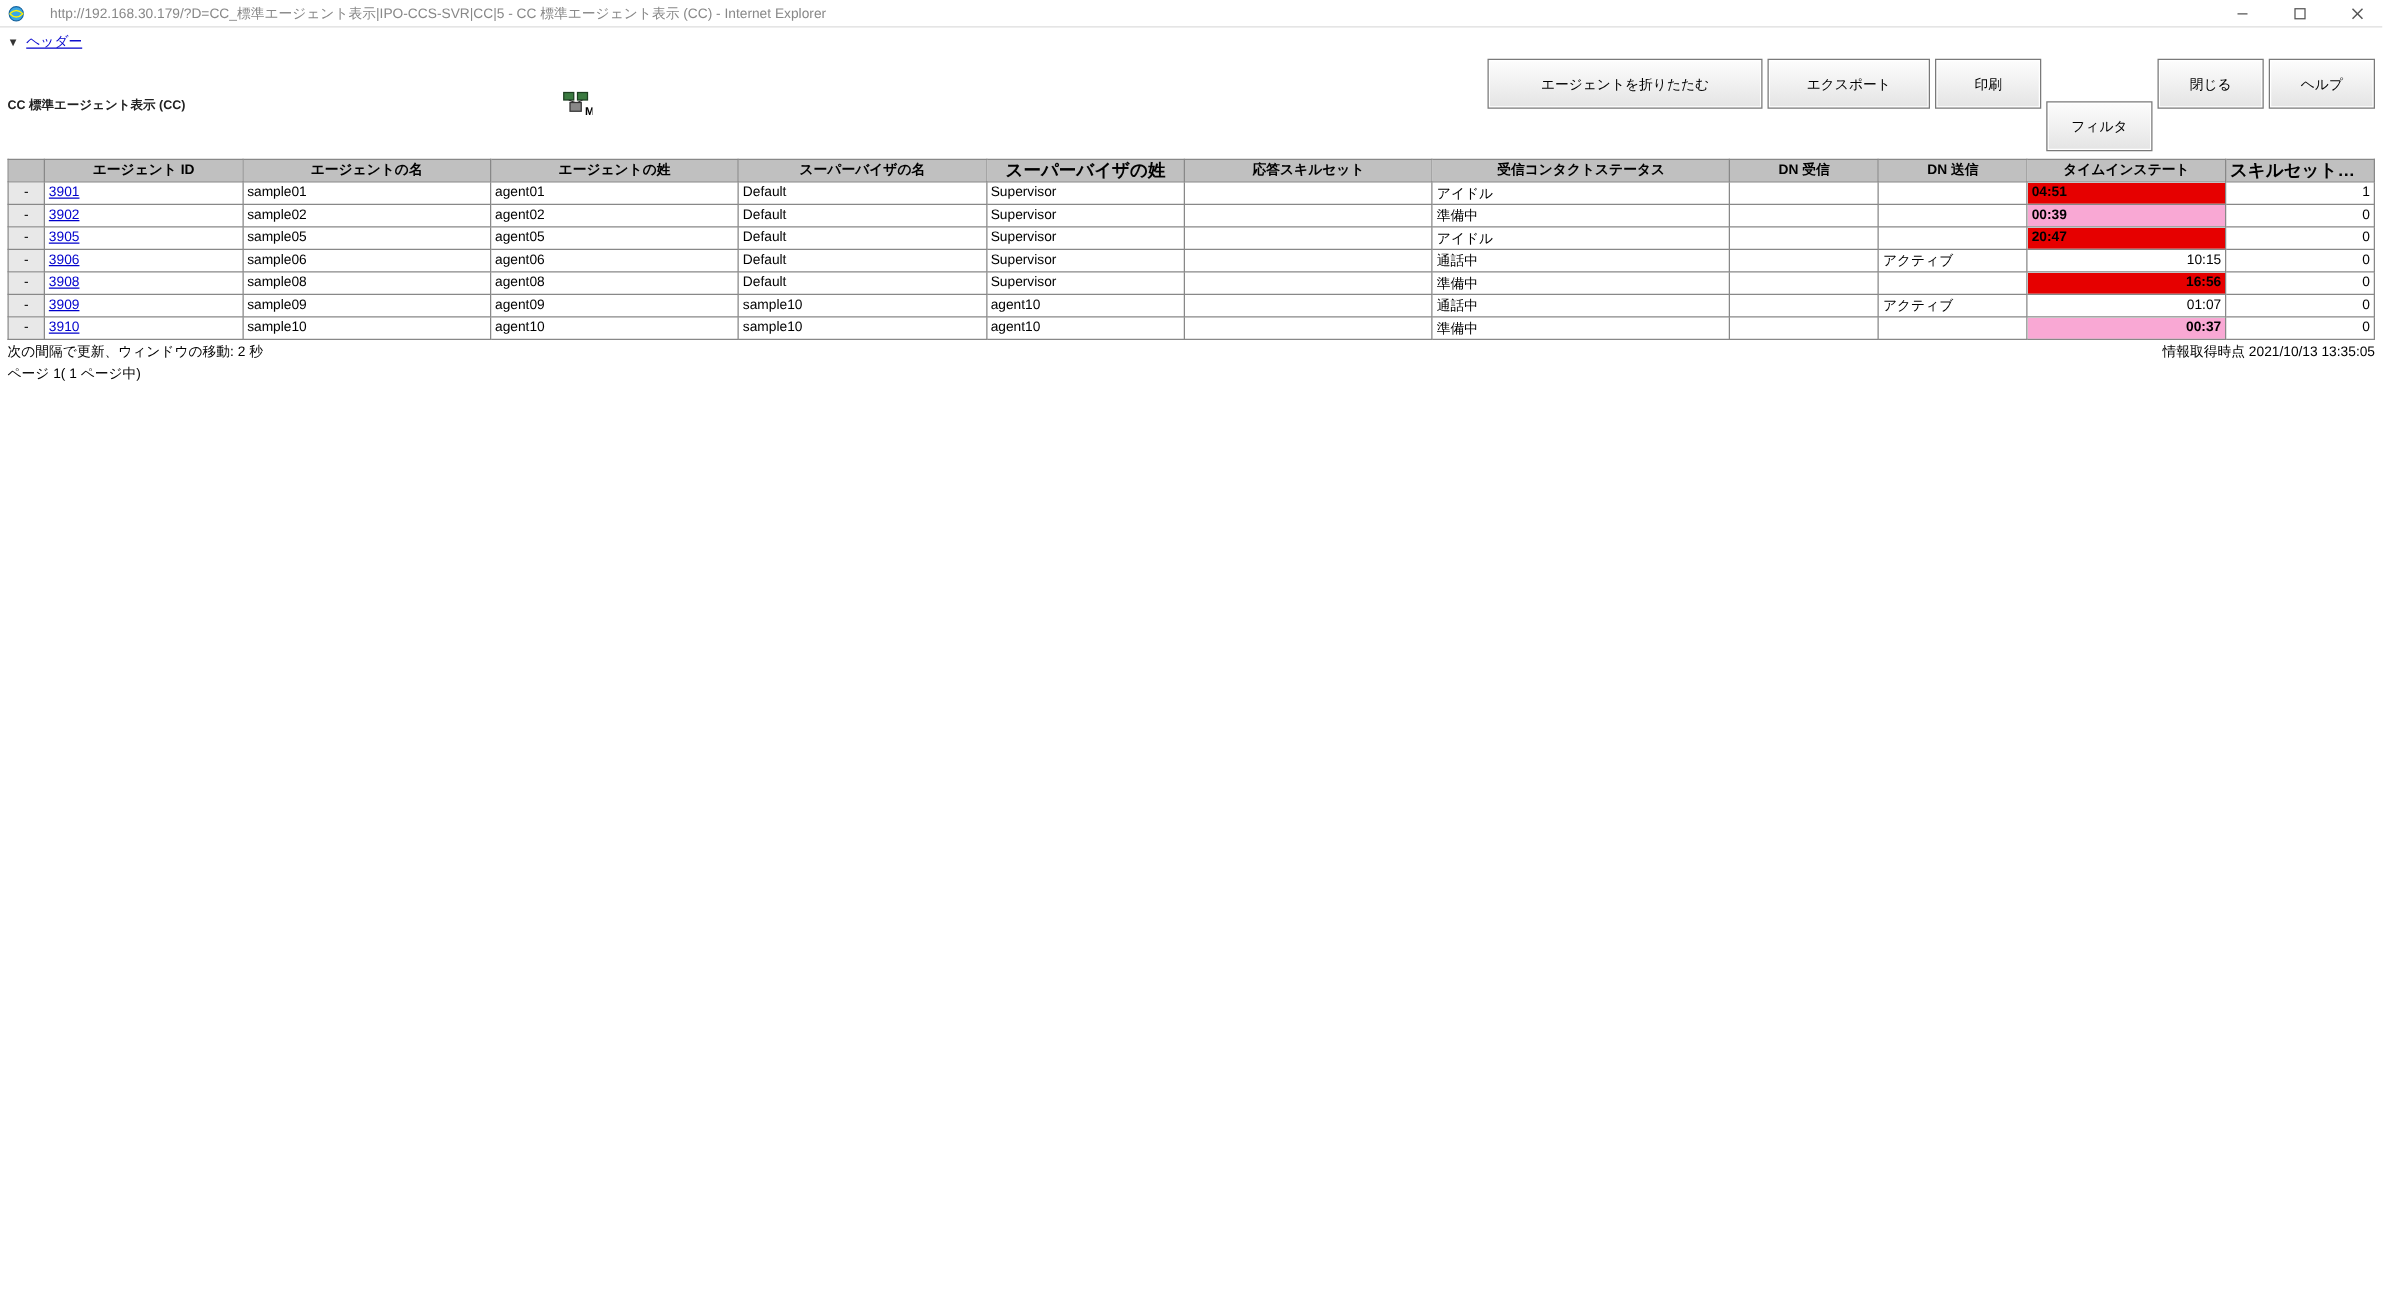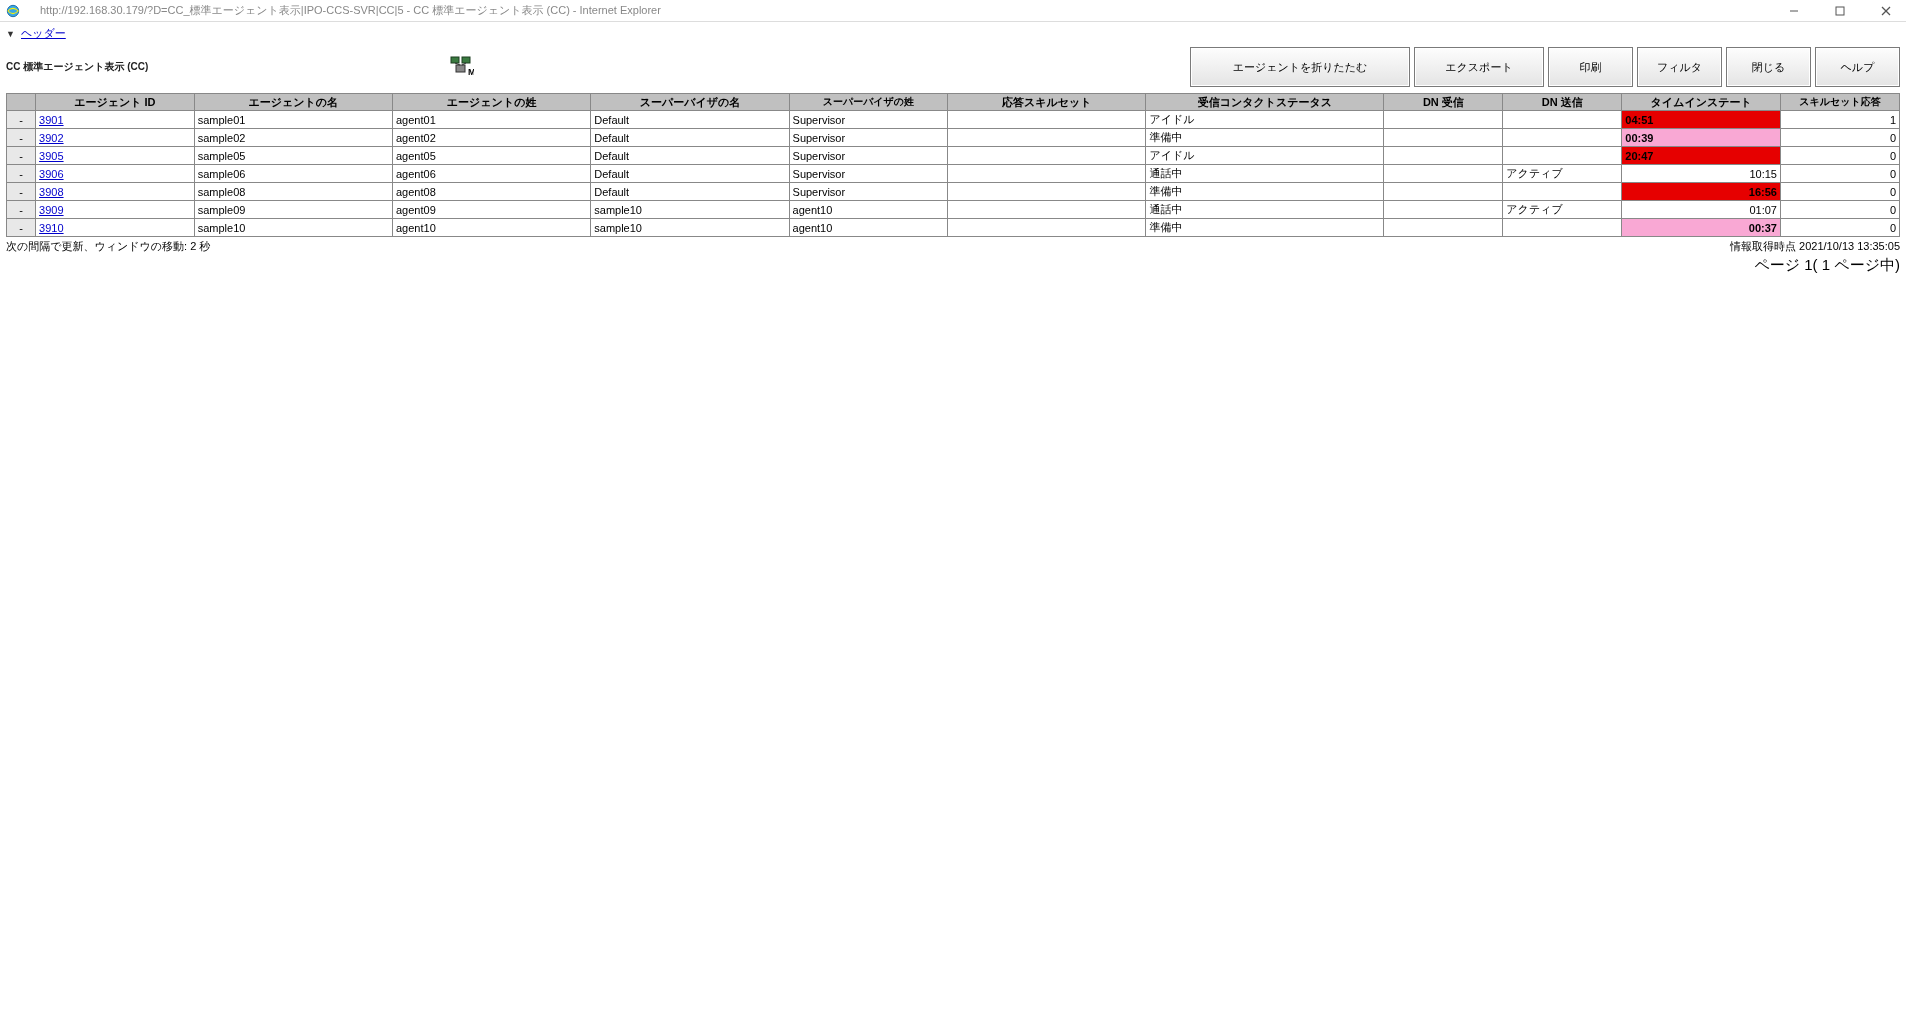--- a/index.html
+++ b/index.html
@@ -18,28 +18,28 @@
   .tri { font-size: 9px; margin-right: 3px; color:#333; }
   
   .toolbar { display: flex; align-items: center; padding: 4px 6px 6px 6px; }
   .page-title { font-size: 10px; font-weight: bold; color: #222; white-space: nowrap; }
   .tool-icon { margin-left: 300px; }
   .btnrow { margin-left: auto; display: flex; gap: 4px; }
   .btn { height: 40px; border: 1px solid #7a7a7a; background: linear-gradient(#fdfdfd,#e4e4e4); display:flex; align-items:center; justify-content:center; font-size:11px; cursor:pointer; box-shadow: inset 0 0 0 1px #fff; }
   .btn.wide { width: 220px; }
   .btn.w1 { width: 130px; }
   .btn.w2 { width: 85px; }
-  .btn.w3 { width: 85px; }
+  .btn.w3 { width: 85px; margin-top: 34px; }
   .btn.w4 { width: 85px; text-align: right; }
   .btn.w5 { width: 85px; }
   
   table { border-collapse: collapse; width: calc(100% - 12px); margin: 0 6px; table-layout: fixed; }
   th, td { border: 1px solid #888; padding: 1px 3px; font-size: 11px; height: 17px; overflow:hidden; white-space:nowrap; text-overflow:ellipsis; }
   th { background: #c0c0c0; font-weight: bold; text-align: center; line-height: 1.1; }
-  th.twoline { font-size: 10px; line-height: 1.05; }
+  th.twoline { font-size: 14px; line-height: 1.05; }
   td.idlink a { color: #0000cc; text-decoration: underline; }
   td.num { text-align: right; }
   .minusbtn { width: 20px; text-align:center; background:#e8e8e8; border:1px solid #888; cursor:pointer; }
   col.c0 { width: 22px; }
   col.c1 { width: 120px; }
   col.c2 { width: 150px; }
   col.c3 { width: 150px; }
   col.c4 { width: 150px; }
   col.c5 { width: 120px; }
   col.c6 { width: 150px; }
@@ -47,21 +47,21 @@
   col.c8 { width: 90px; }
   col.c9 { width: 90px; }
   col.c10 { width: 120px; }
   col.c11 { width: 90px; }
   .hl-red { background: #e60000; color: #000; font-weight: bold; }
   .hl-yellow { background: #f9a8d4; color: #000; font-weight: bold; }
   
   .footrow { display:flex; padding: 2px 6px; font-size: 11px; }
   .footrow .left { }
   .footrow .right { margin-left:auto; }
-  .pageinfo { padding: 0 6px 6px 6px; font-size: 15px; text-align: right; }
+  .pageinfo { padding: 0 6px 6px 6px; font-size: 11px; }
 </style>
 </head>
 <body>
 
 <div class="titlebar">
   <span class="favicon">
     <svg viewBox="0 0 16 16" width="14" height="14">
         <circle cx="8" cy="8" r="6.5" fill="#3aa7e4" stroke="#1665a0" stroke-width="1"></circle>
         <path d="M2 8 Q8 2 14 8 Q8 14 2 8" fill="none" stroke="#fff200" stroke-width="1.2"></path>
       </svg>

